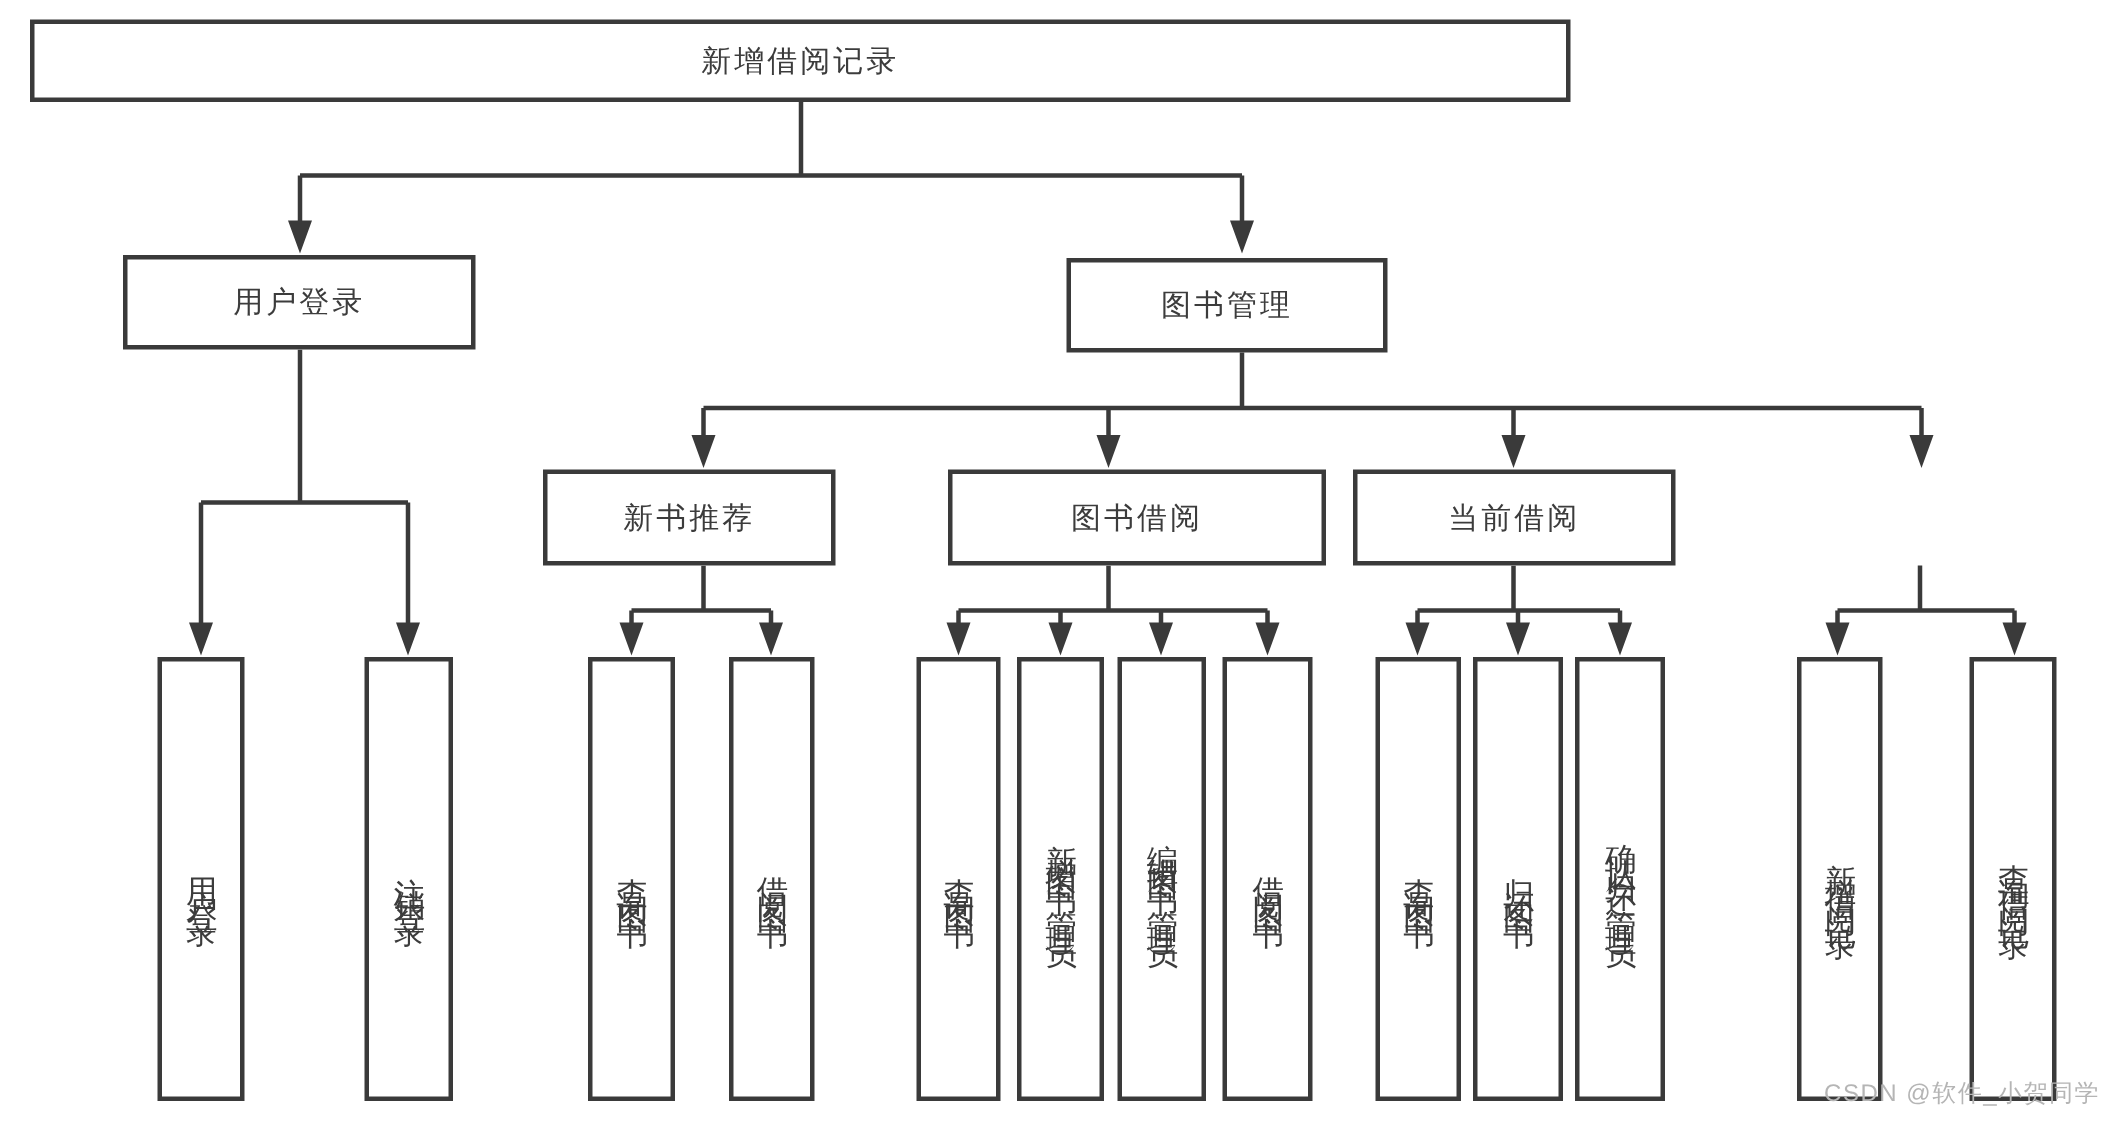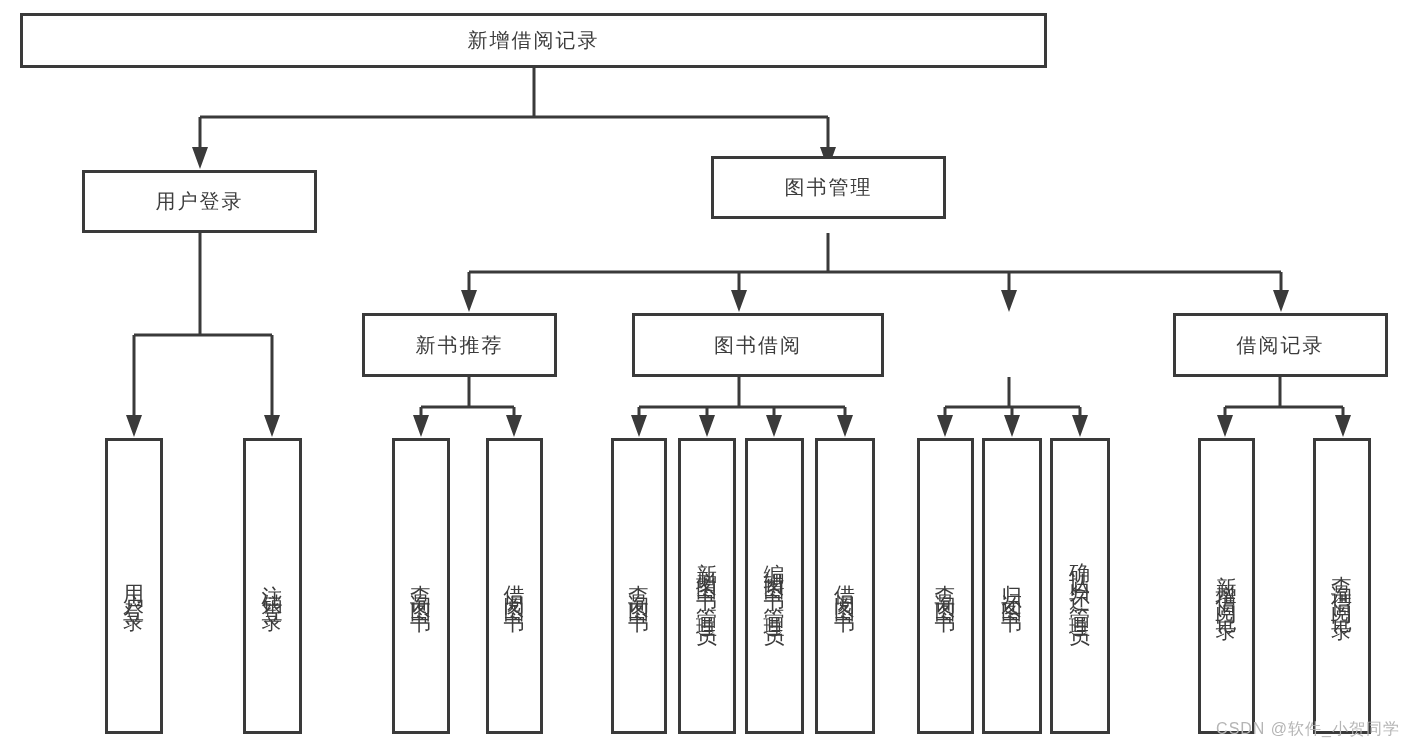--- a/index.html
+++ b/index.html
@@ -95,25 +95,25 @@
       M937 415 L953 415 L945 437 Z
       M1004 415 L1020 415 L1012 437 Z
       M1072 415 L1088 415 L1080 437 Z
       M1217 415 L1233 415 L1225 437 Z
       M1335 415 L1351 415 L1343 437 Z"></path>
   </svg>
 
   <div class="node" style="left:20px;top:13px;width:1027px;height:55px">新增借阅记录</div>
 
   <div class="node" style="left:82px;top:170px;width:235px;height:63px">用户登录</div>
-  <div class="node" style="left:711px;top:156px;width:235px;height:63px">图书管理</div>
+  <div class="node" style="left:711px;top:172px;width:214px;height:63px">图书管理</div>
 
   <div class="node" style="left:362px;top:313px;width:195px;height:64px">新书推荐</div>
   <div class="node" style="left:632px;top:313px;width:252px;height:64px">图书借阅</div>
-  <div class="node" style="left:1173px;top:313px;width:215px;height:64px">借阅记录</div>
+  <div class="node" style="left:902px;top:313px;width:215px;height:64px">当前借阅</div>
 
   <div class="node vnode" style="left:105px;top:438px;width:58px;height:296px">用户登录</div>
   <div class="node vnode" style="left:243px;top:438px;width:59px;height:296px">注销登录</div>
 
   <div class="node vnode" style="left:392px;top:438px;width:58px;height:296px">查询图书</div>
   <div class="node vnode" style="left:486px;top:438px;width:57px;height:296px">借阅图书</div>
 
   <div class="node vnode" style="left:611px;top:438px;width:56px;height:296px">查询图书</div>
   <div class="node vnode" style="left:678px;top:438px;width:58px;height:296px">新增图书（管理员）</div>
   <div class="node vnode" style="left:745px;top:438px;width:59px;height:296px">编辑图书（管理员）</div>

